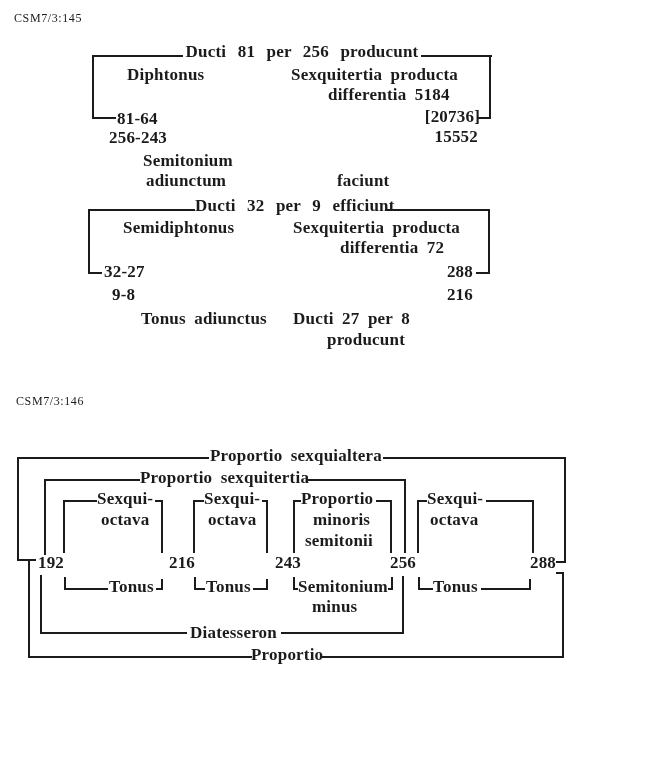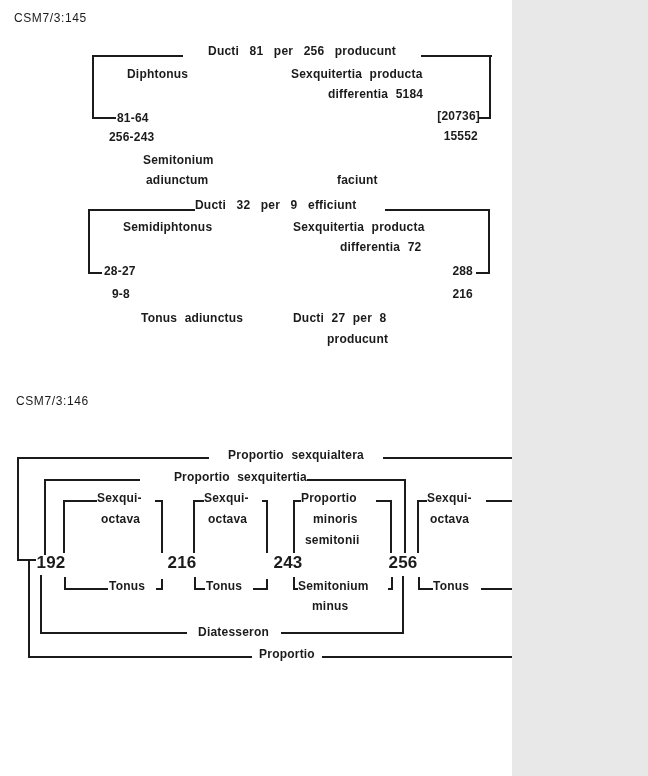--- a/index.html
+++ b/index.html
@@ -1,29 +1,29 @@
 <!DOCTYPE html>
 <html><head>
 <meta charset="utf-8">
 <style>
   :root { --ink: #1b1b1b; --paper: #ffffff; }
   html,body { margin:0; padding:0; background:#e8e8e8; }
   #page {
     position: relative;
-    width: 512px; height: 776px;
+    width: 648px; height: 776px;
     background: var(--paper);
     overflow: hidden;
-    font-family: Liberation Sans, sans-serif;
+    font-family: Liberation Serif, serif;
     color: var(--ink);
   }
   .t {
     position: absolute;
     white-space: nowrap;
     font-weight: 700;
-    font-size: 12px;
+    font-size: 17px;
     line-height: 17px;
     letter-spacing: 0.2px;
     word-spacing: 4px;
     color: var(--ink);
   }
   .ws7 { word-spacing: 7px; }
   .num { font-size: 17px; text-align: center; }
   .ra  { text-align: right; }
   .csm {
     position: absolute;
@@ -67,21 +67,21 @@
   <i class="hl" style="left:88px;  top:209px; width:107px;"></i>
   <i class="hl" style="left:385px; top:209px; width:105px;"></i>
   <i class="vl" style="left:88px;  top:209px; height:65px;"></i>
   <i class="hl" style="left:88px;  top:272px; width:14px;"></i>
   <i class="vl" style="left:488px; top:209px; height:65px;"></i>
   <i class="hl" style="left:476px; top:272px; width:14px;"></i>
 
   <div class="t" style="left:123px; top:219px;">Semidiphtonus</div>
   <div class="t" style="left:293px; top:219px;">Sexquitertia producta</div>
   <div class="t" style="left:340px; top:239px;">differentia 72</div>
-  <div class="t" style="left:104px; top:263px;">28-27</div>
+  <div class="t" style="left:104px; top:263px;">32-27</div>
   <div class="t ra" style="left:410px; top:263px; width:63px;">288</div>
   <div class="t" style="left:112px; top:286px;">9-8</div>
   <div class="t ra" style="left:410px; top:286px; width:63px;">216</div>
   <div class="t" style="left:141px; top:310px;">Tonus adiunctus</div>
   <div class="t" style="left:293px; top:310px;">Ducti 27 per 8</div>
   <div class="t" style="left:327px; top:331px;">producunt</div>
 
   <div class="t" style="left:209px; top:447px; width:174px; text-align:center;">Proportio sexquialtera</div>
   <i class="hl" style="left:17px;  top:457px; width:192px;"></i>
   <i class="hl" style="left:383px; top:457px; width:183px;"></i>

